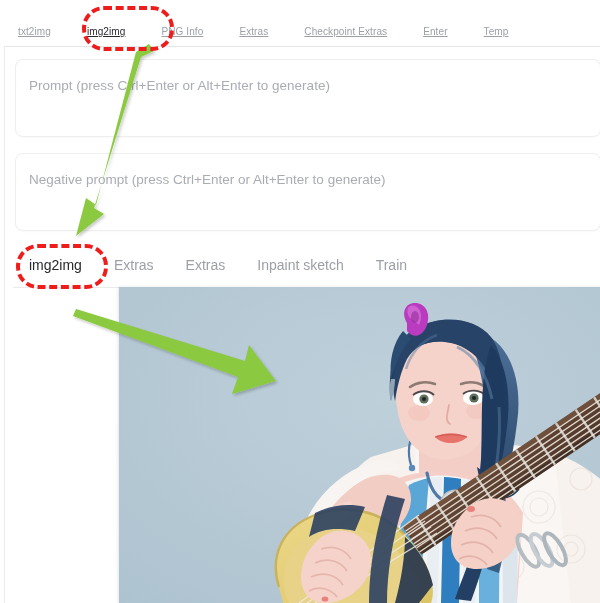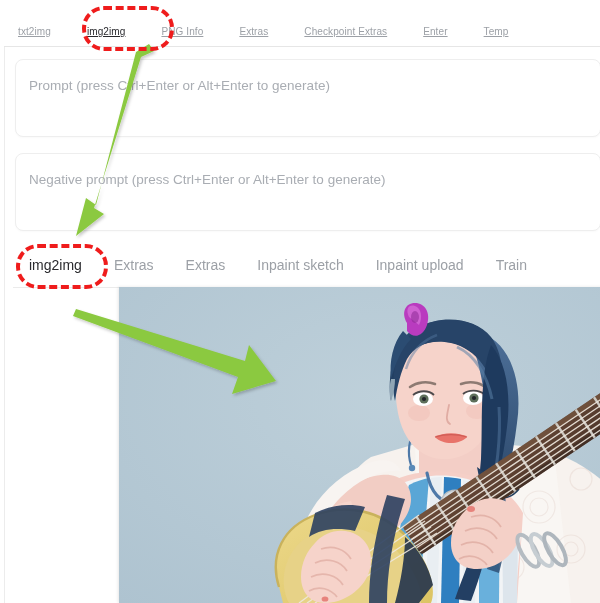--- a/index.html
+++ b/index.html
@@ -163,21 +163,20 @@
     <div class="promptbox" id="negprompt-box">
       <div class="ph">Negative prompt (press Ctrl+Enter or Alt+Enter to generate)</div>
     </div>
 
     <div class="subbar">
       <div class="subbar-tabs" id="sub-tabs">
           <div class="sub-tab active">img2img</div>
           <div class="sub-tab">Extras</div>
           <div class="sub-tab">Extras</div>
           <div class="sub-tab">Inpaint sketch</div>
-          <div class="sub-tab">Inpaint upload</div>
           <div class="sub-tab">Train</div>
         </div>
       <div class="subbar-underline"></div>
     </div>
 
     <div class="img-wrap">
       <svg class="illus" viewBox="0 0 486 316" preserveAspectRatio="xMidYMin slice">
         <defs>
           <linearGradient id="hairG" x1="0" y1="0" x2="1" y2="1">
             <stop offset="0%" stop-color="#31537a"></stop>

